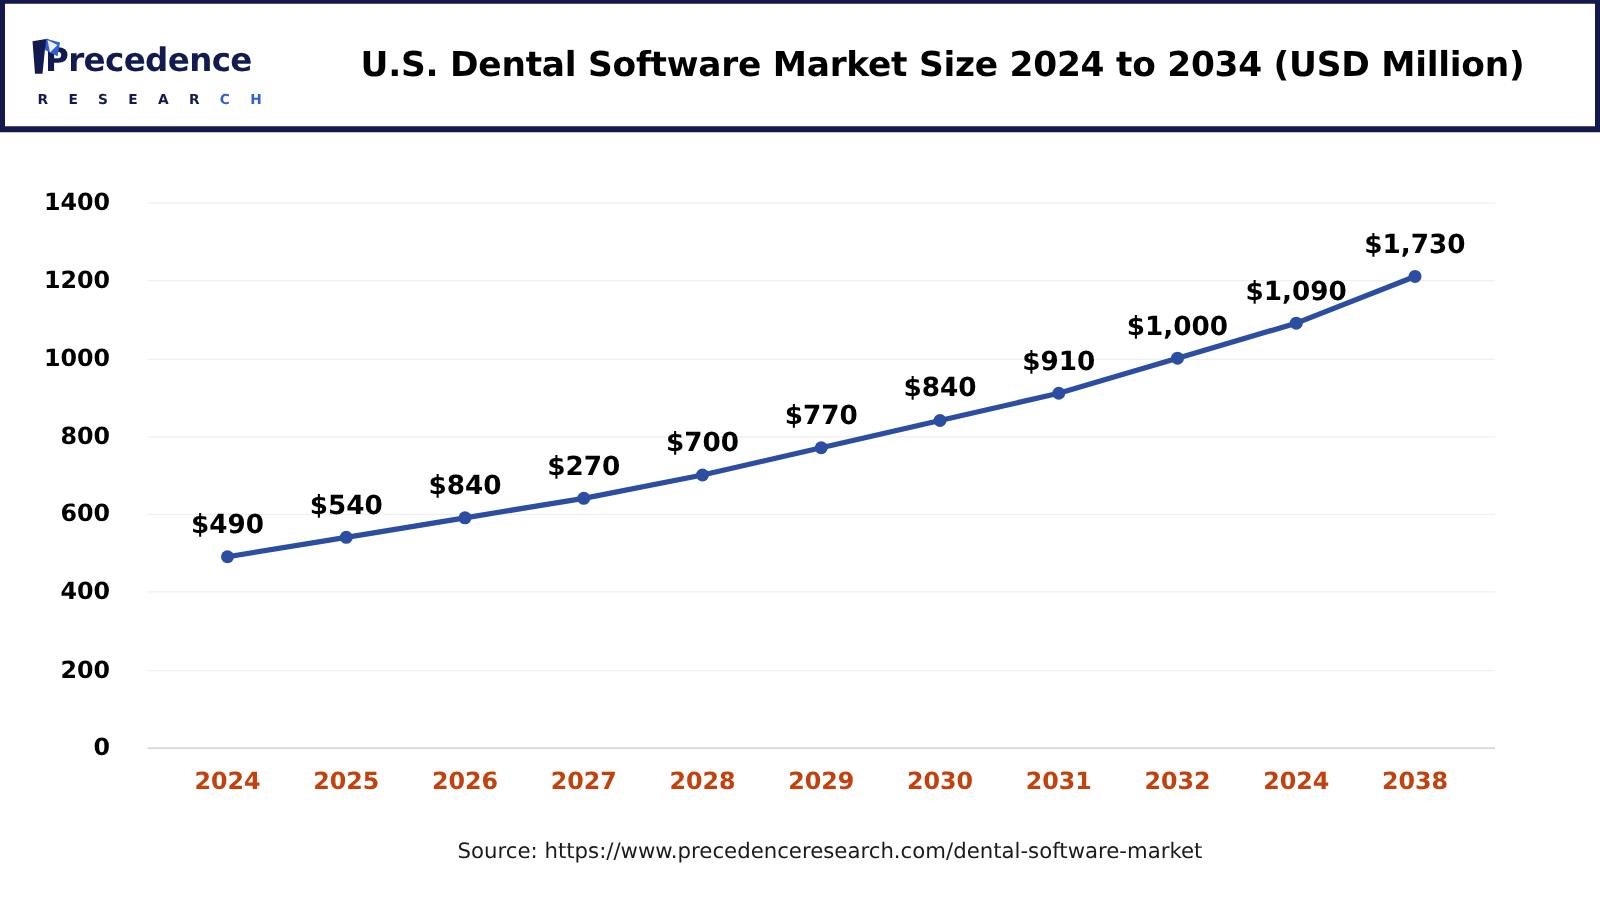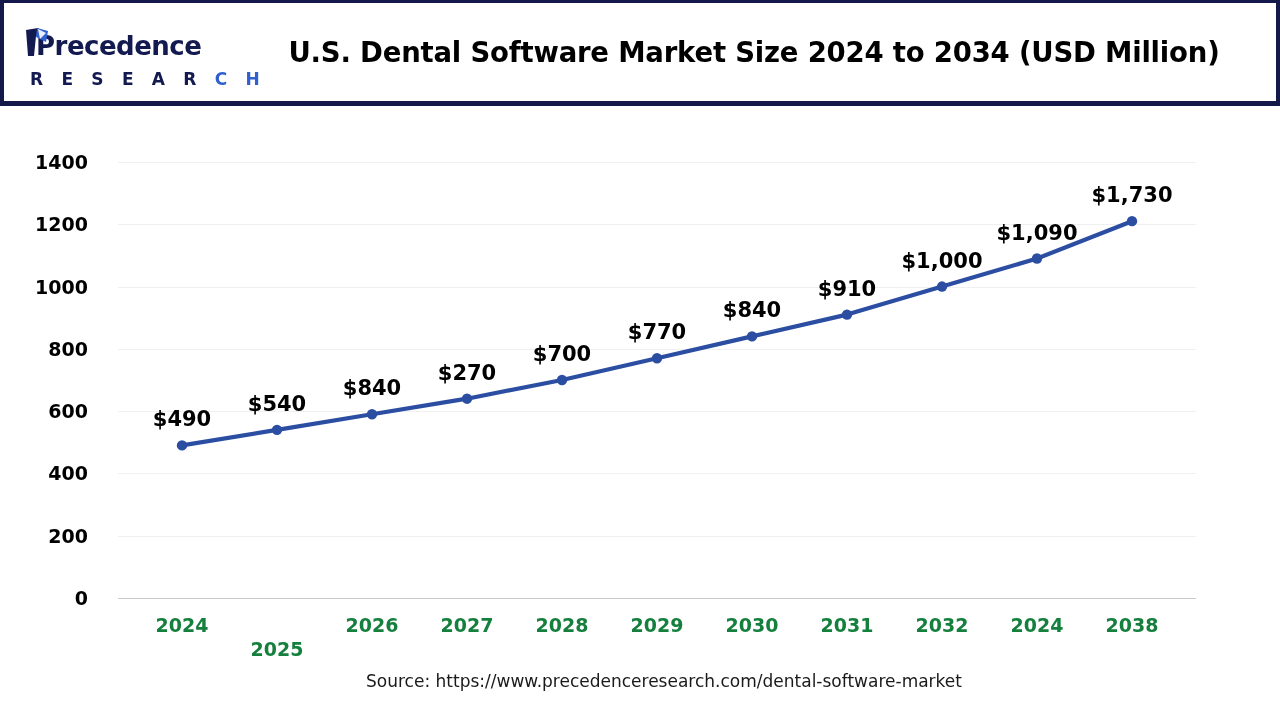--- a/index.html
+++ b/index.html
@@ -58,21 +58,21 @@
     font-family: "DejaVu Sans", sans-serif;
     font-size: 26px;
     font-weight: 700;
     color: #131a4f;
     letter-spacing: -0.5px;
     padding-left: 18px;
     line-height: 1;
   }
   #logo-sub {
     font-family: "DejaVu Sans", sans-serif;
-    font-size: 17px;
+    font-size: 11px;
     font-weight: 700;
     letter-spacing: 6.2px;
     padding-left: 14px;
     margin-top: 3px;
     line-height: 1;
     white-space: nowrap;
   }
   #logo-sub span.d { color: #131a4f; }
   #logo-sub span.l { color: #2f5fd0; }
 
@@ -130,21 +130,21 @@
     transform: translateY(-50%);
   }
   .xtick {
     position: absolute;
     top: 508px;
     width: 120px;
     text-align: center;
     font-family: "DejaVu Sans", sans-serif;
     font-size: 19px;
     font-weight: 700;
-    color: #15803d;
+    color: #c2410c;
     transform: translateX(-60px);
   }
 
   #series-svg {
     position: absolute;
     left: 0; top: 0;
     width: 1280px;
     height: 614px;
     overflow: visible;
   }
@@ -212,21 +212,21 @@
     <div id="tick-layer">
         <div class="ytick" style="top: 492px;">0</div>
         <div class="ytick" style="top: 429.714px;">200</div>
         <div class="ytick" style="top: 367.429px;">400</div>
         <div class="ytick" style="top: 305.143px;">600</div>
         <div class="ytick" style="top: 242.857px;">800</div>
         <div class="ytick" style="top: 180.571px;">1000</div>
         <div class="ytick" style="top: 118.286px;">1200</div>
         <div class="ytick" style="top: 56px;">1400</div>
         <div class="xtick" style="left: 182px;">2024</div>
-        <div class="xtick" style="left: 277px; margin-top: 24px;">2025</div>
+        <div class="xtick" style="left: 277px;">2025</div>
         <div class="xtick" style="left: 372px;">2026</div>
         <div class="xtick" style="left: 467px;">2027</div>
         <div class="xtick" style="left: 562px;">2028</div>
         <div class="xtick" style="left: 657px;">2029</div>
         <div class="xtick" style="left: 752px;">2030</div>
         <div class="xtick" style="left: 847px;">2031</div>
         <div class="xtick" style="left: 942px;">2032</div>
         <div class="xtick" style="left: 1037px;">2024</div>
         <div class="xtick" style="left: 1132px;">2038</div>
       </div>

